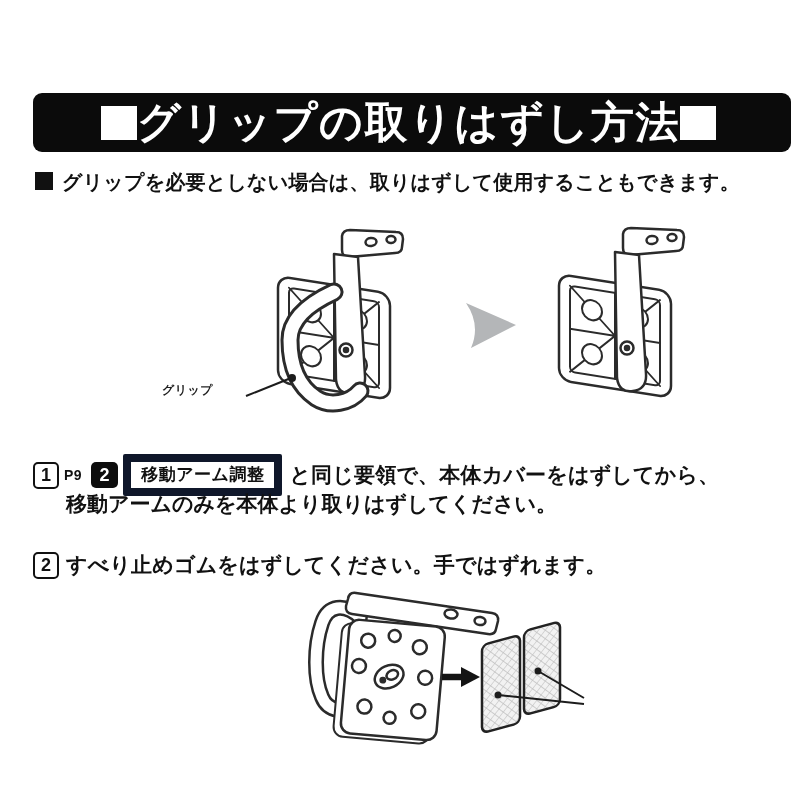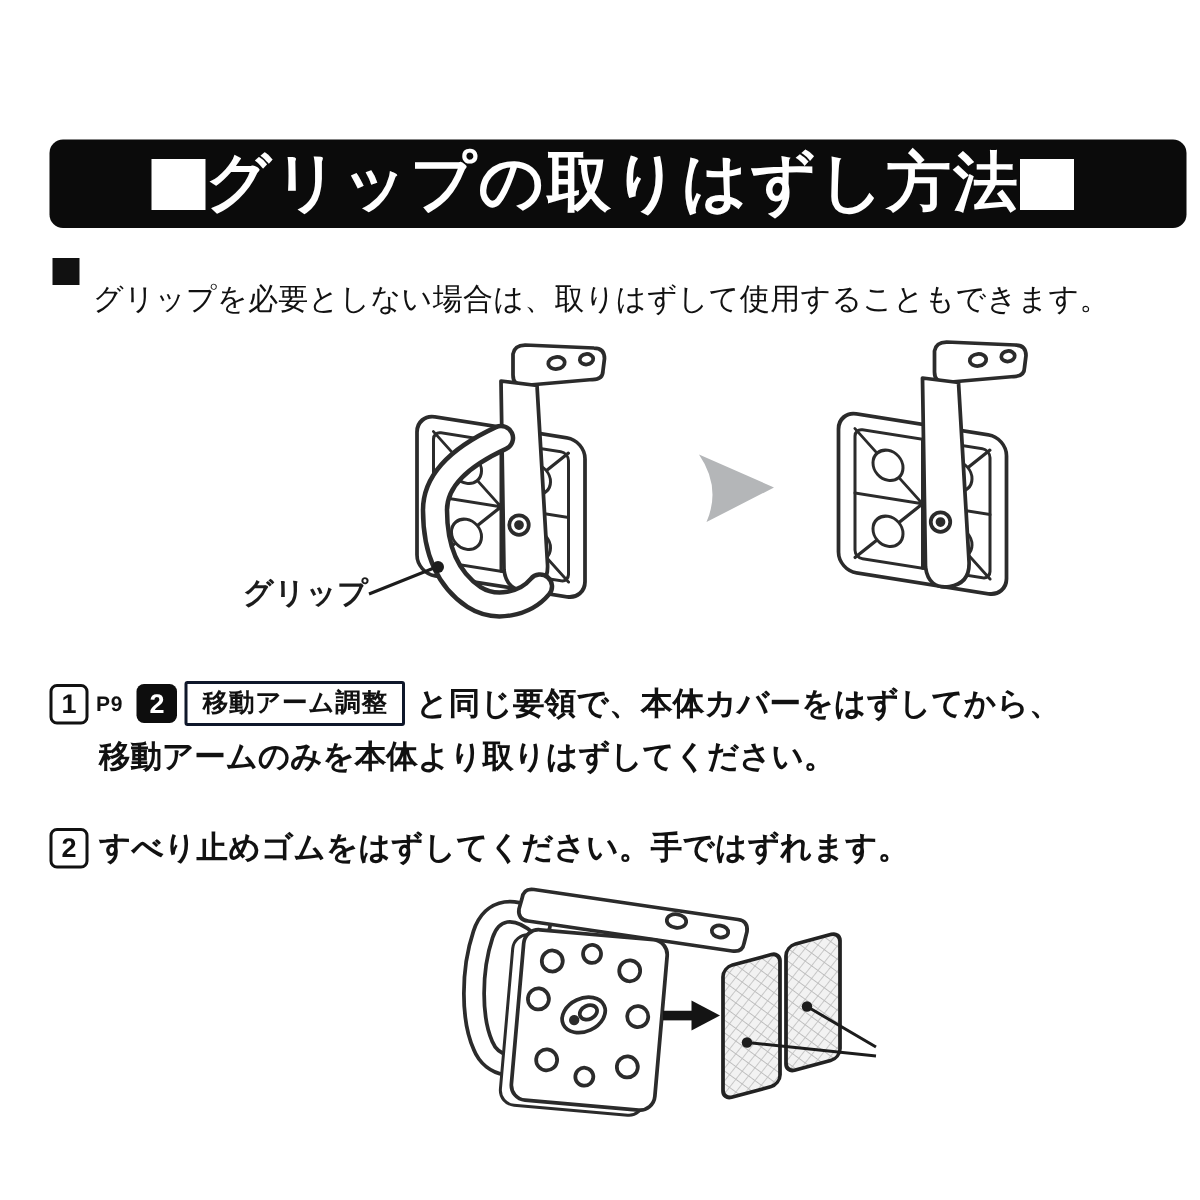--- a/index.html
+++ b/index.html
@@ -21,27 +21,27 @@
   .hsq.right{margin-right:76px;}
   .banner-title{
     flex:1;text-align:center;color:#ffffff;
     font-size:43px;font-weight:900;letter-spacing:1.5px;
     white-space:nowrap;line-height:59px;
   }
 
   
   .intro{left:35px;top:169px;display:flex;align-items:flex-start;}
   .bsq{width:18px;height:18px;background:#111;margin-top:3px;flex:0 0 auto;}
-  .intro-text{margin-left:9px;font-size:20px;font-weight:400;letter-spacing:0.2px;white-space:nowrap;margin-top:17px;}
+  .intro-text{margin-left:9px;font-size:20px;font-weight:700;letter-spacing:0.2px;white-space:nowrap;}
 
   
   .fig-top{left:0;top:222px;width:800px;height:210px;}
   .fig-bottom{left:0;top:585px;width:800px;height:205px;}
   .fig-label{
-    position:absolute;font-size:20px;font-weight:600;
+    position:absolute;font-size:12px;font-weight:600;
     letter-spacing:0.5px;white-space:nowrap;color:#1c1c1c;text-align:center;
   }
   .lbl-grip{left:162px;top:160px;}
   .lbl-rubber{left:588px;top:106px;font-weight:700;}
 
   
   .step{position:absolute;display:flex;align-items:center;}
   .step1{left:33px;top:454px;}
   .step1-l2{left:66px;top:490px;font-size:21px;font-weight:700;white-space:nowrap;position:absolute;}
   .step2{left:33px;top:551px;}
@@ -50,21 +50,21 @@
     background:#fff;display:flex;align-items:center;justify-content:center;
     font-size:18px;font-weight:700;flex:0 0 auto;
   }
   .numbox-dark{
     width:27px;height:26px;background:#0d0d0d;border-radius:5px;
     display:flex;align-items:center;justify-content:center;
     color:#fff;font-size:18px;font-weight:800;flex:0 0 auto;margin-left:9px;
   }
   .pref{font-size:14px;font-weight:700;margin-left:5px;letter-spacing:0.5px;}
   .refbox{
-    border:2px solid #0f172a;border-radius:2px;background:#fff;
+    border:8px solid #0f172a;border-radius:2px;background:#fff;
     font-size:17px;font-weight:700;padding:1px 10px 2px 10px;
     margin-left:5px;white-space:nowrap;flex:0 0 auto;letter-spacing:0.5px;
   }
   .step-text{font-size:21px;font-weight:700;margin-left:7px;white-space:nowrap;letter-spacing:0.2px;}
 
   svg{display:block;}
 </style>
 </head>
 <body>
 

